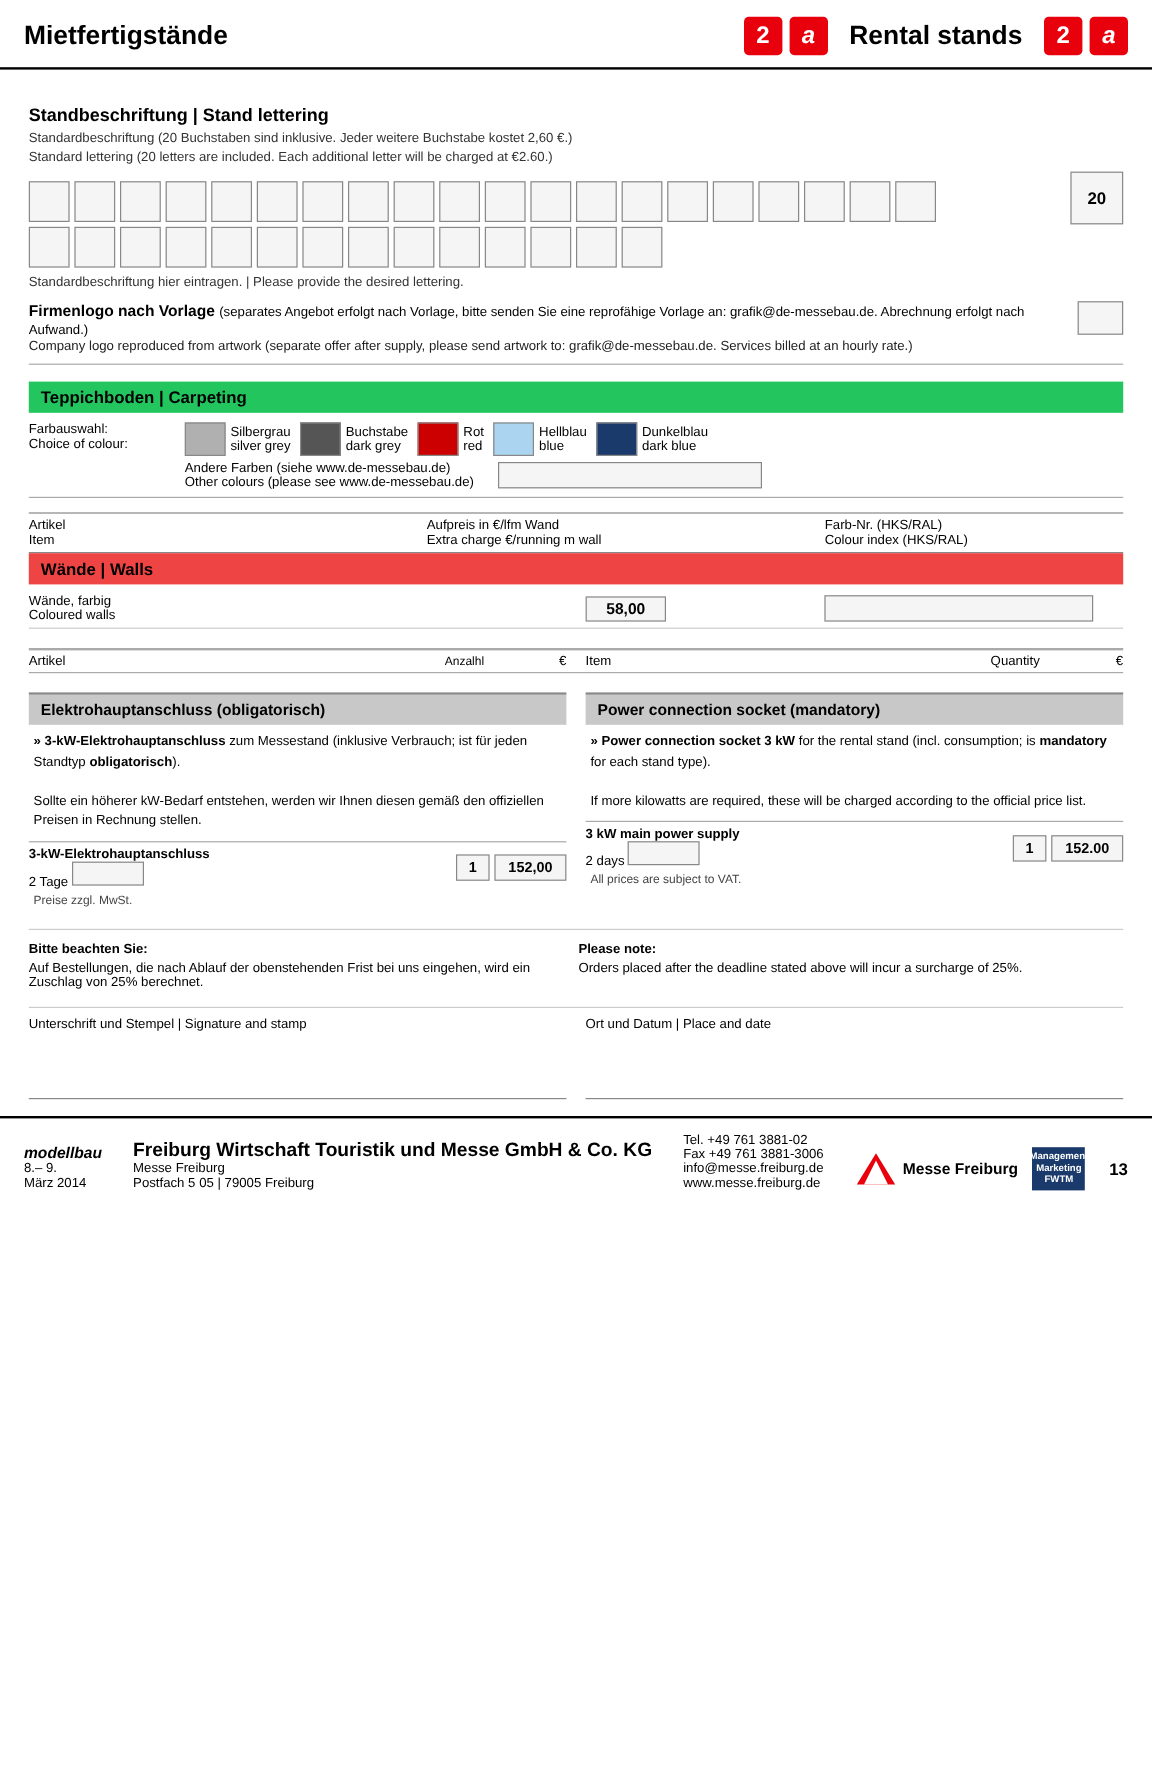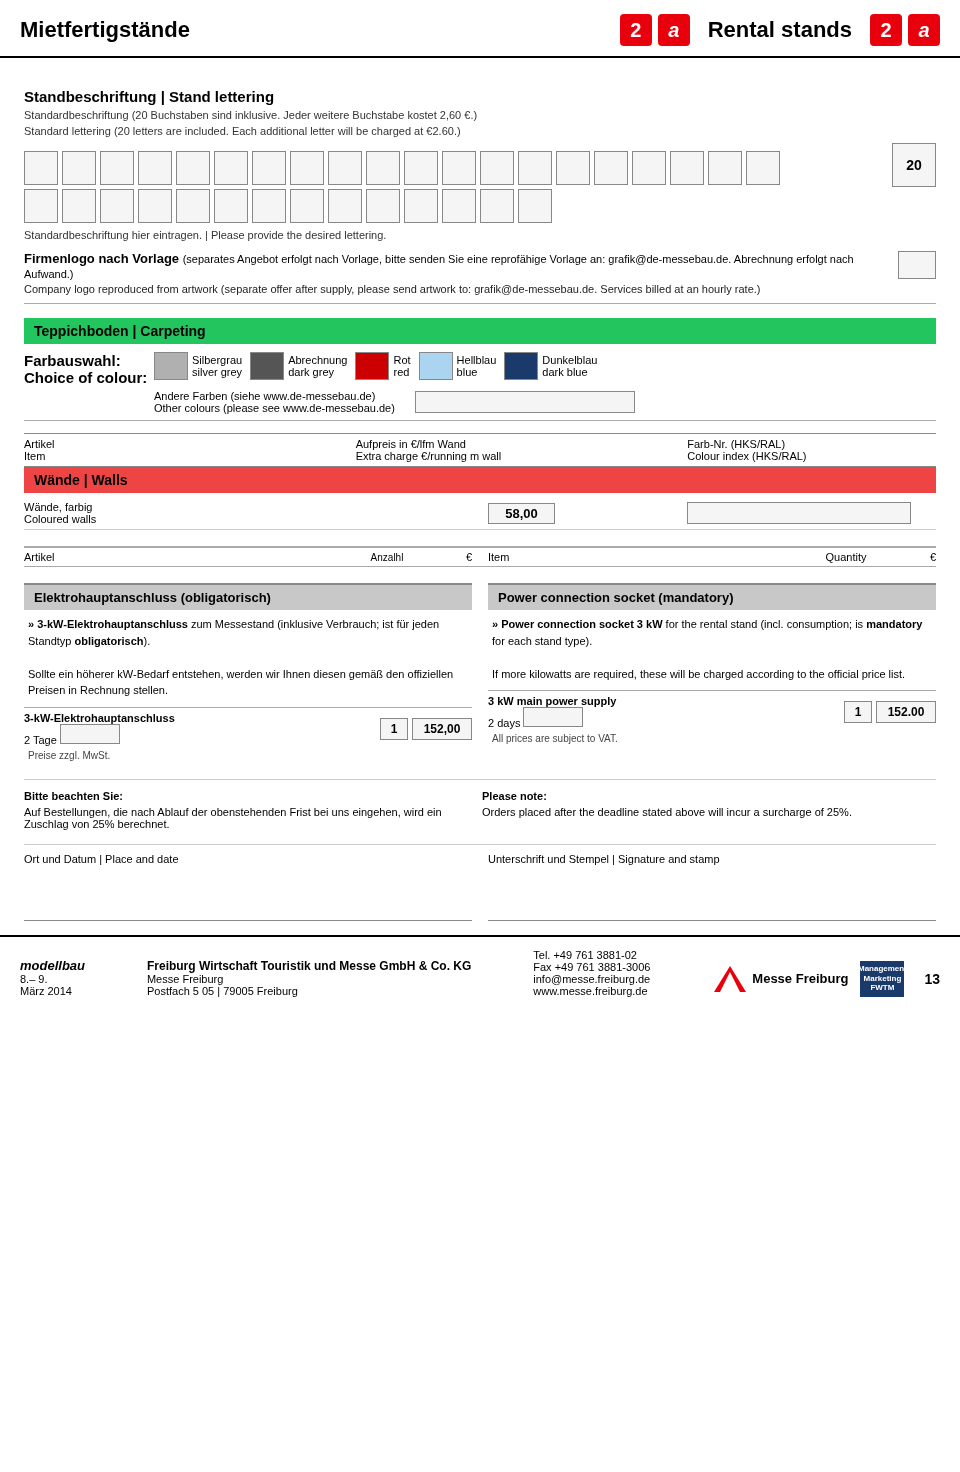--- a/index.html
+++ b/index.html
@@ -157,23 +157,22 @@
       margin-bottom: 8px;
     }
     .carpet-row {
       display: flex;
       align-items: flex-start;
       gap: 0;
       margin-bottom: 4px;
     }
     .carpet-label-col {
       width: 130px;
-      font-size: 15px;
+      font-size: 11px;
       color: #000;
-      font-weight: bold;
     }
     .carpet-colors {
       display: flex;
       flex-wrap: wrap;
       gap: 8px;
       flex: 1;
     }
     .color-item {
       display: flex;
       align-items: center;
@@ -335,21 +334,21 @@
       border-top: 2px solid #000;
     }
     .footer-left {
       font-size: 11px;
     }
     .footer-left .modellbau { font-style: italic; font-size: 13px; font-weight: bold; }
     .footer-center {
       font-size: 11px;
       text-align: left;
     }
-    .footer-center .bold { font-weight: bold; font-size: 12px; }
+    .footer-center .bold { font-weight: bold; font-size: 16px; }
     .footer-right {
       font-size: 11px;
       text-align: left;
     }
     .footer-logo-area {
       display: flex;
       align-items: center;
       gap: 12px;
     }
     .messe-logo {
@@ -491,21 +490,21 @@
             <div class="color-box swatch-silver"></div>
             <div class="color-label">
               <div>Silbergrau</div>
               <div>silver grey</div>
             </div>
           </div>
 
           <div class="color-item">
             <div class="color-box swatch-darkgrey"></div>
             <div class="color-label">
-              <div>Abrechnung</div>
+              <div>Buchstabe</div>
               <div>dark grey</div>
             </div>
           </div>
 
           <div class="color-item">
             <div class="color-box swatch-red"></div>
             <div class="color-label">
               <div>Rot</div>
               <div>red</div>
             </div>
@@ -636,25 +635,25 @@
         <div>Auf Bestellungen, die nach Ablauf der obenstehenden Frist bei uns eingehen, wird ein Zuschlag von 25% berechnet.</div>
       </div>
       <div class="notes-col">
         <div class="notes-title">Please note:</div>
         <div>Orders placed after the deadline stated above will incur a surcharge of 25%.</div>
       </div>
     </div>
 
     <div class="signature-section">
       <div class="sig-col">
+        <div>Unterschrift und Stempel | Signature and stamp</div>
+        <div class="sig-box"></div>
+      </div>
+      <div class="sig-col">
         <div>Ort und Datum | Place and date</div>
-        <div class="sig-box"></div>
-      </div>
-      <div class="sig-col">
-        <div>Unterschrift und Stempel | Signature and stamp</div>
         <div class="sig-box"></div>
       </div>
     </div>
 
   </div>
 
   <div class="footer">
     <div class="footer-left">
       <div class="modellbau">modellbau</div>
       <div>8.– 9.</div>

